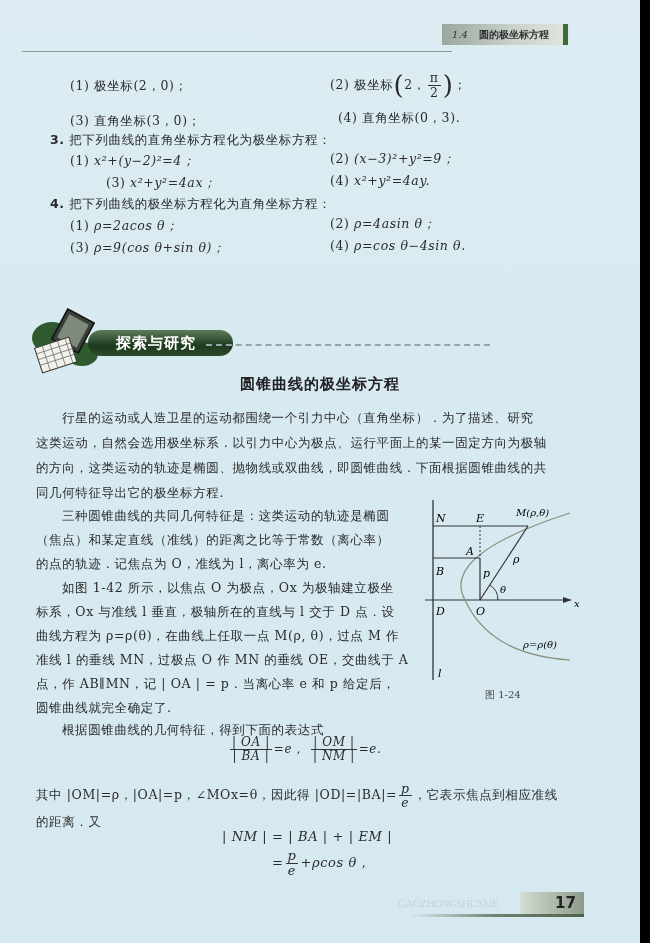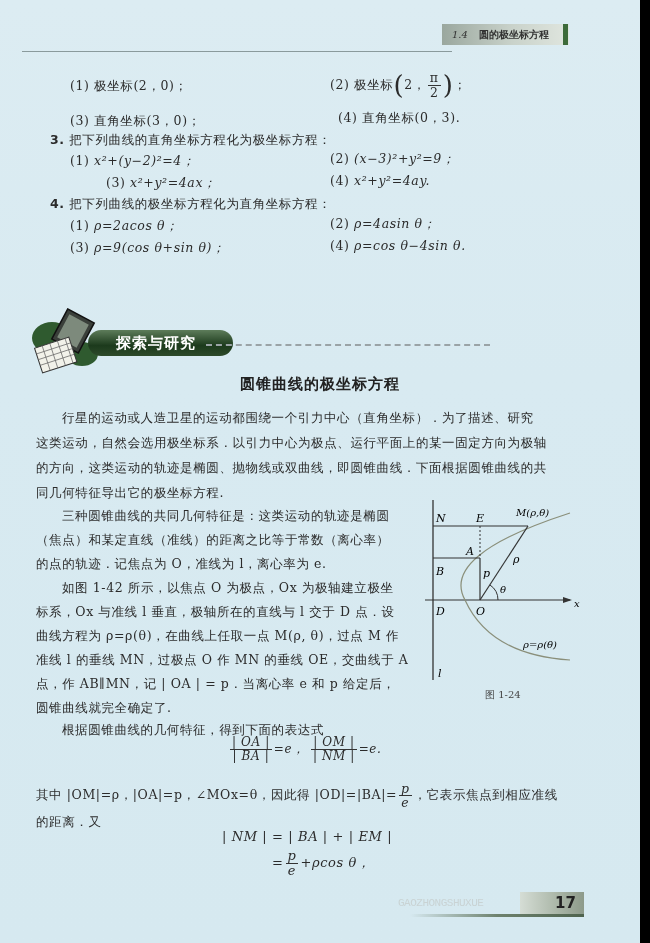--- a/index.html
+++ b/index.html
@@ -21,21 +21,21 @@
   .frac .num{border-bottom:1px solid #333;padding:0 2px;}
   .bigparen{font-size:26px;vertical-align:middle;font-weight:lighter;}
   .banner{position:absolute;left:30px;top:308px;}
   .banner-bar{position:absolute;left:58px;top:22px;width:145px;height:26px;border-radius:13px;
               background:linear-gradient(180deg,#5d7c5a 0%,#1c3a1c 60%,#2d4a2a 100%);
               color:#fff;font-family:"DejaVu Sans","Liberation Sans",sans-serif;font-weight:bold;
               font-size:15px;line-height:26px;padding-left:28px;box-sizing:border-box;letter-spacing:1px;}
   .dash{position:absolute;left:206px;top:344px;width:284px;border-top:2px dashed #9aa3a6;}
   .sec-title{position:absolute;left:0;top:375px;width:640px;text-align:center;
              font-family:"DejaVu Sans","Liberation Sans",sans-serif;font-weight:bold;font-size:15px;color:#222;letter-spacing:1px;}
-  .footer-text{position:absolute;left:398px;top:897px;font-family:Liberation Mono, monospace;
+  .footer-text{position:absolute;left:398px;top:897px;font-family:Liberation Serif, serif;
                font-size:11px;color:#c9d3d4;letter-spacing:-0.5px;}
   .pageno-tab{position:absolute;left:520px;top:892px;width:64px;height:22px;
               background:linear-gradient(90deg,#d5ddd5 0%,#a9b5a6 60%,#8d9a8a 100%);}
   .pageno{position:absolute;left:555px;top:894px;font-family:"DejaVu Sans","Liberation Sans",sans-serif;
           font-weight:bold;font-size:15px;color:#222;}
   .footer-rule{position:absolute;left:410px;top:914px;width:174px;height:3px;
                background:linear-gradient(90deg,rgba(110,130,110,0) 0%,#6e826e 50%,#4e634d 100%);}
   .fig{position:absolute;left:420px;top:495px;}
   .fig-cap{position:absolute;left:485px;top:688px;font-size:10px;color:#444;}
   svg text{font-family:"DejaVu Serif","Liberation Serif",serif;font-style:italic;}

